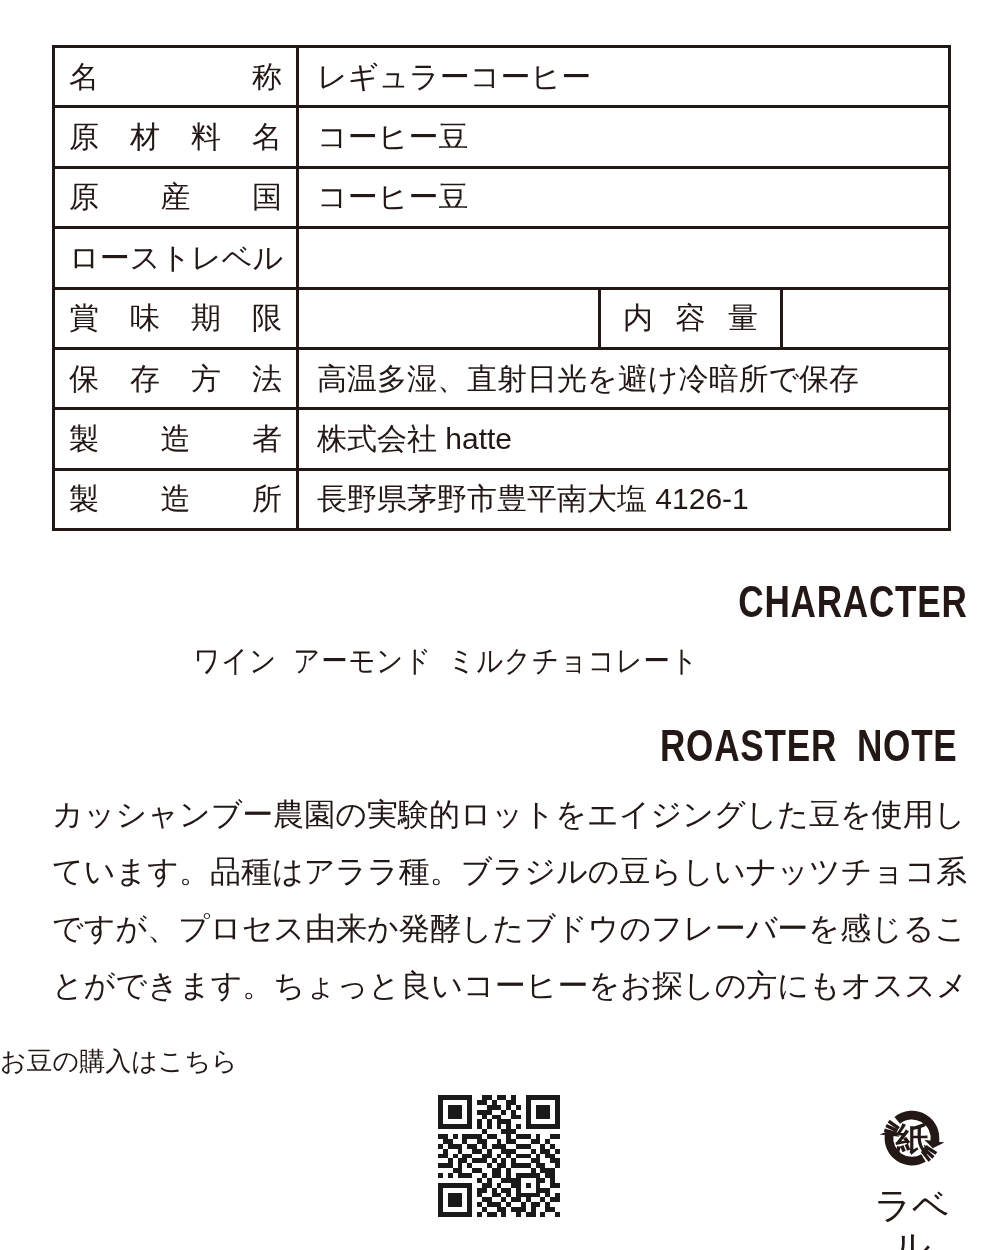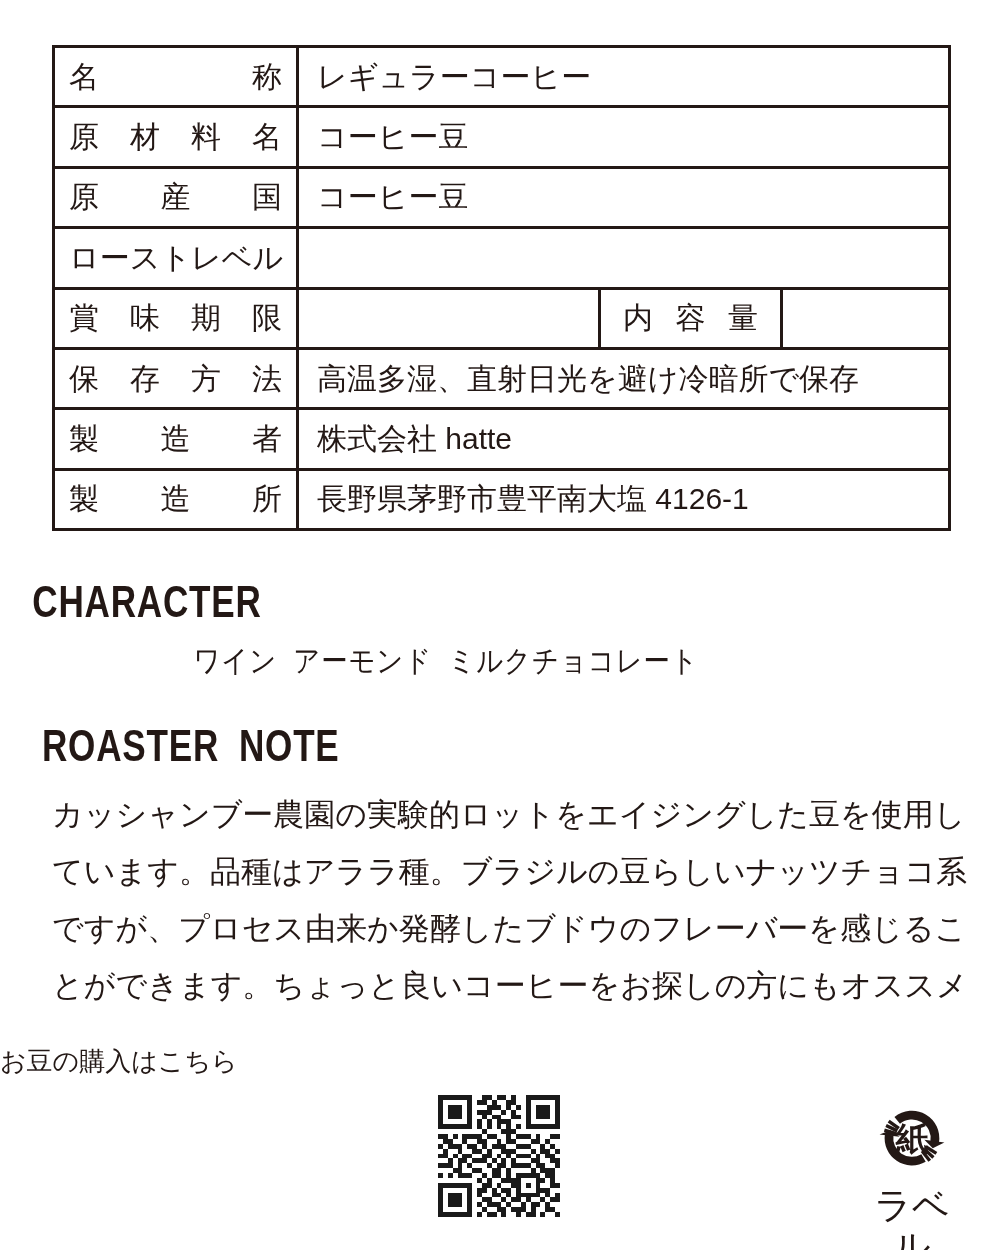--- a/index.html
+++ b/index.html
@@ -24,21 +24,21 @@
     overflow:hidden; white-space:nowrap;
   }
   td.lbl  { padding:0 14px; }
   td.lbl2 { padding:0 22px; }
   td.val  { padding:0 18px; }
   .jchars { display:flex; justify-content:space-between; align-items:center; }
 
   
   .heading {
     position:absolute; left:0; width:1000px;
-    text-align:left; font-weight:bold; font-size:45px; line-height:1.1;
+    text-align:right; font-weight:bold; font-size:45px; line-height:1.1;
   }
   .char-h  { top:577px; }
   .roast-h { top:721px; }
   .cond { display:inline-block; transform:scaleX(0.78); letter-spacing:1px; white-space:nowrap; word-spacing:12px; }
 
   .flavor {
     position:absolute; top:643px; left:0; width:892px;
     text-align:center; font-size:30px; line-height:1.2;
   }
   .cond2 { display:inline-block; transform:scaleX(0.88); letter-spacing:1px; word-spacing:9px; white-space:nowrap; }

